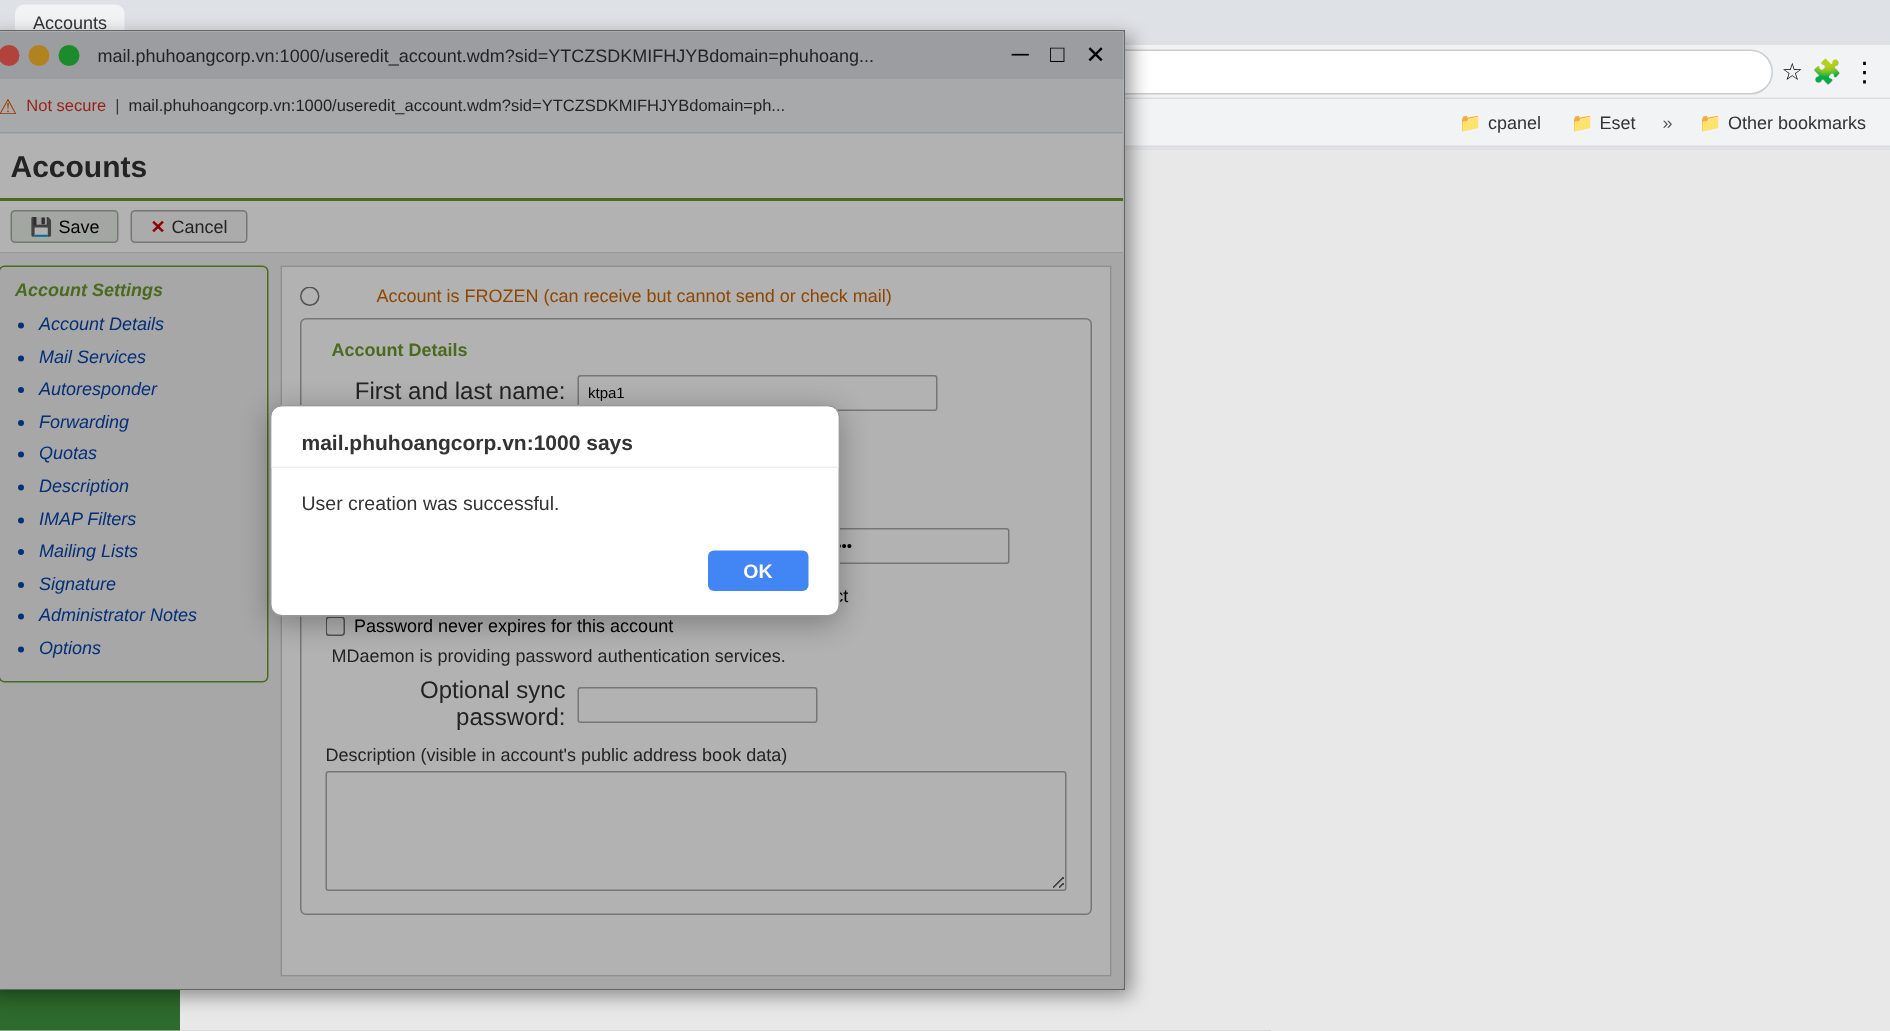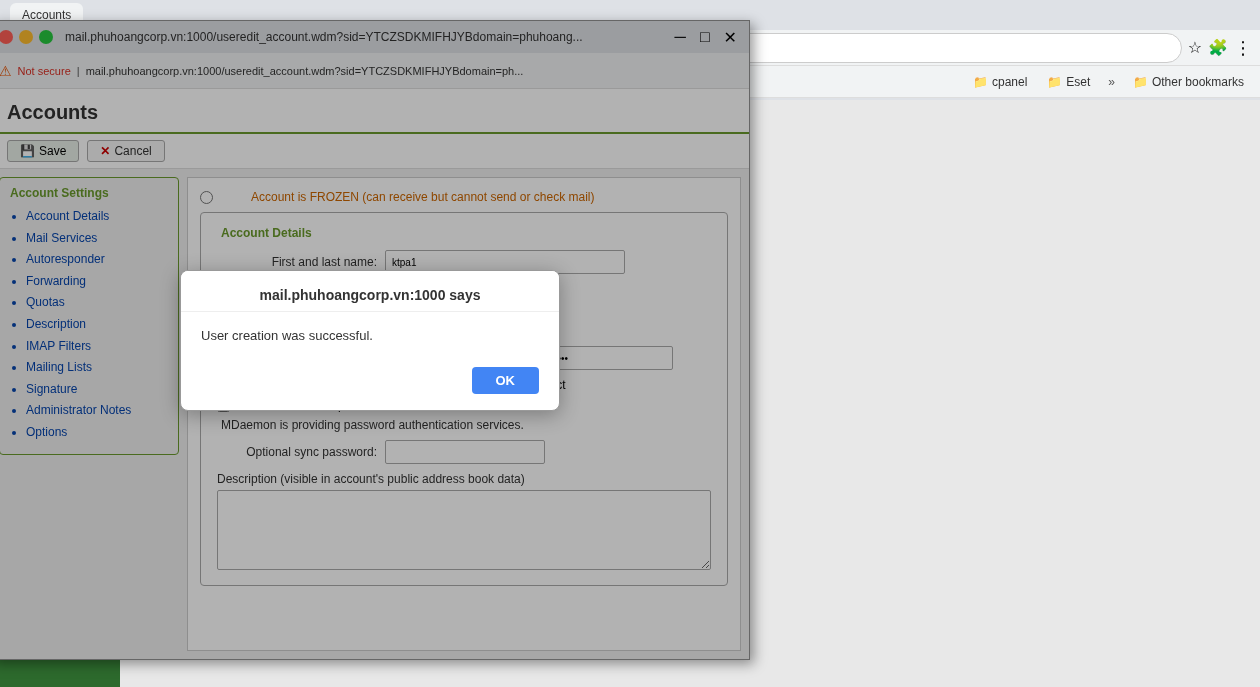--- a/index.html
+++ b/index.html
@@ -209,21 +209,21 @@
 
     .form-row {
       display: flex;
       align-items: center;
       margin-bottom: 8px;
       gap: 8px;
     }
 
     .form-label {
       width: 160px;
-      font-size: 12px;
+      font-size: 16px;
       color: #333;
       text-align: right;
       flex-shrink: 0;
     }
 
     .form-input {
       height: 24px;
       border: 1px solid #aaa;
       border-radius: 2px;
       padding: 2px 6px;
@@ -307,21 +307,20 @@
       overflow: hidden;
     }
 
     .dialog-header {
       background: #fff;
       padding: 16px 20px 8px;
       font-size: 14px;
       font-weight: bold;
       color: #333;
       border-bottom: 1px solid #eee;
-      text-align: center;
     }
 
     .dialog-body {
       padding: 16px 20px;
       font-size: 13px;
       color: #333;
     }
 
     .dialog-footer {
       padding: 8px 20px 16px;
@@ -457,21 +456,21 @@
           </button>
           <button class="cancel-btn">
             <span style="color:#cc0000;font-weight:bold;">✕</span>
             <span>Cancel</span>
           </button>
         </div>
 
         <div class="two-col">
 
           <div class="left-panel">
-            <div style="border:1px solid #6a9a2d;border-radius:4px;padding:8px 10px 10px;">
+            <div style="border:1px solid #6a9a2d;border-radius:4px;padding:8px 10px 10px;font-style:italic;">
               <div style="color:#6a9a2d;font-size:12px;font-weight:bold;margin-bottom:6px;">Account Settings</div>
               <ul class="settings-list">
                 <li>Account Details</li>
                 <li>Mail Services</li>
                 <li>Autoresponder</li>
                 <li>Forwarding</li>
                 <li>Quotas</li>
                 <li>Description</li>
                 <li>IMAP Filters</li>
                 <li>Mailing Lists</li>

